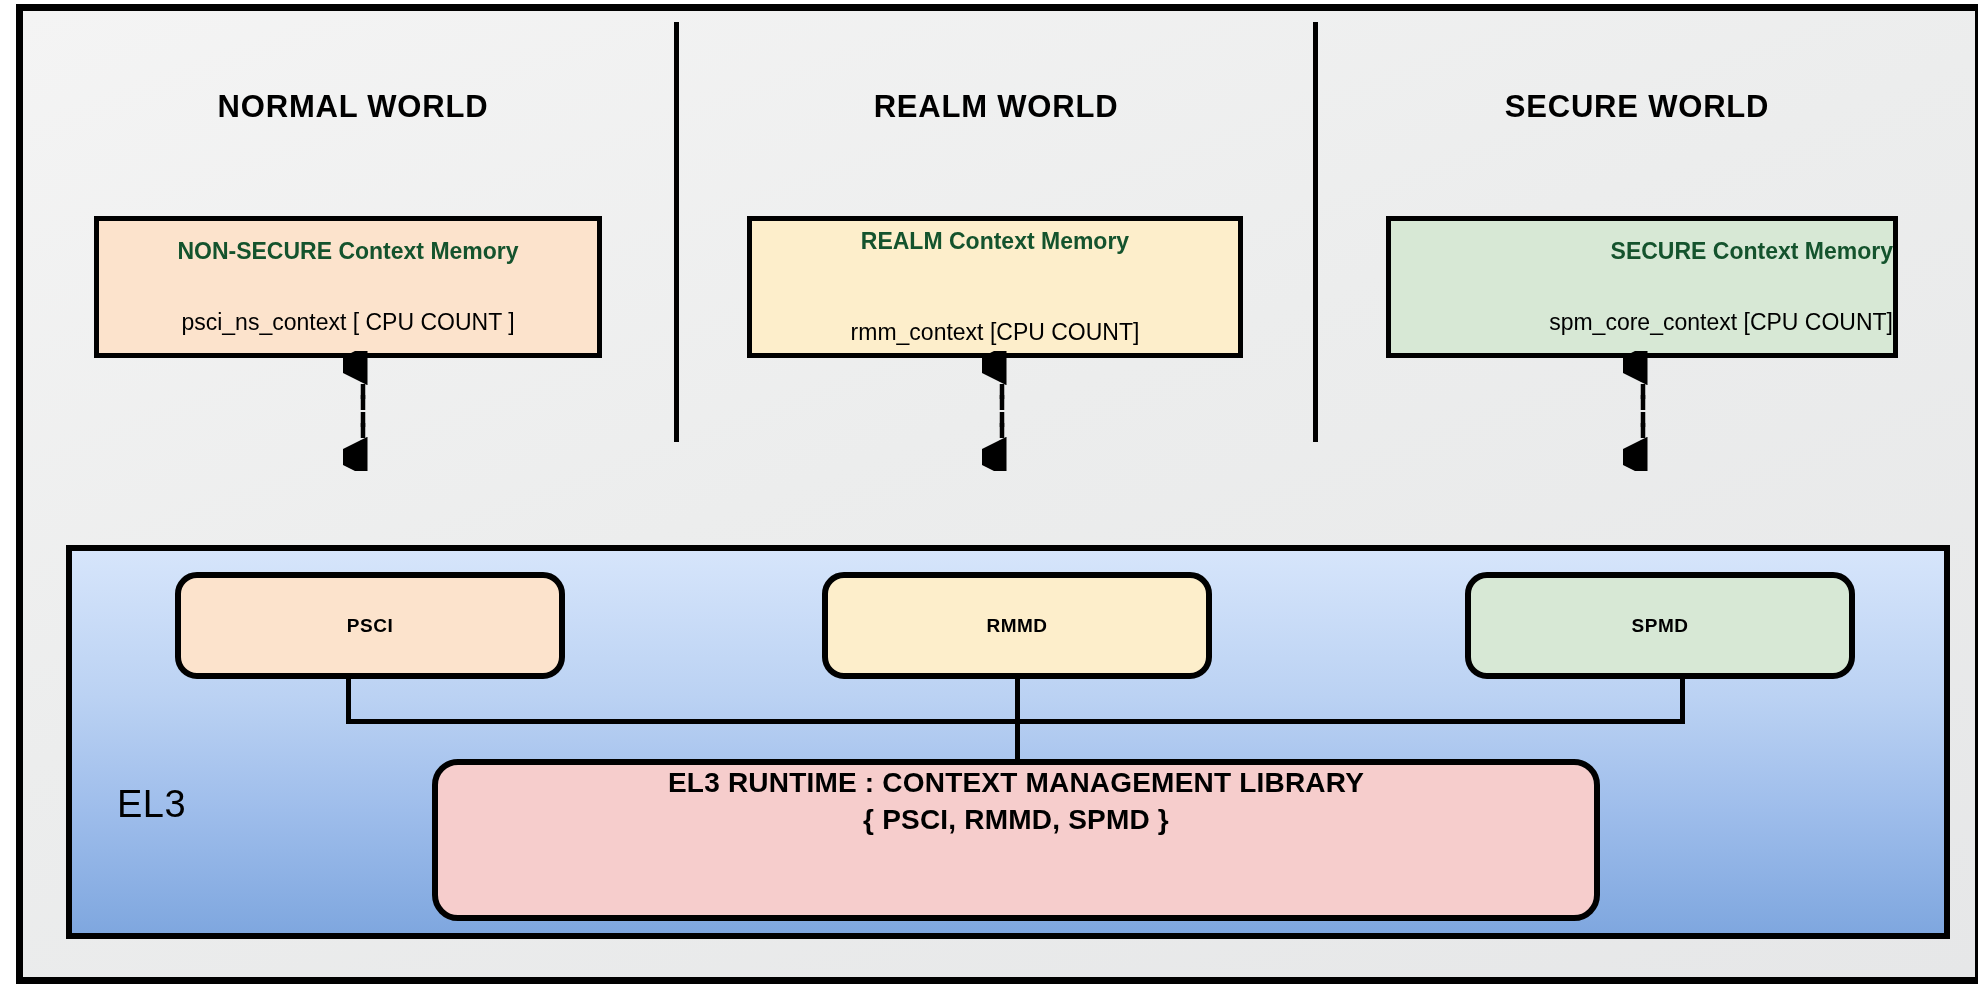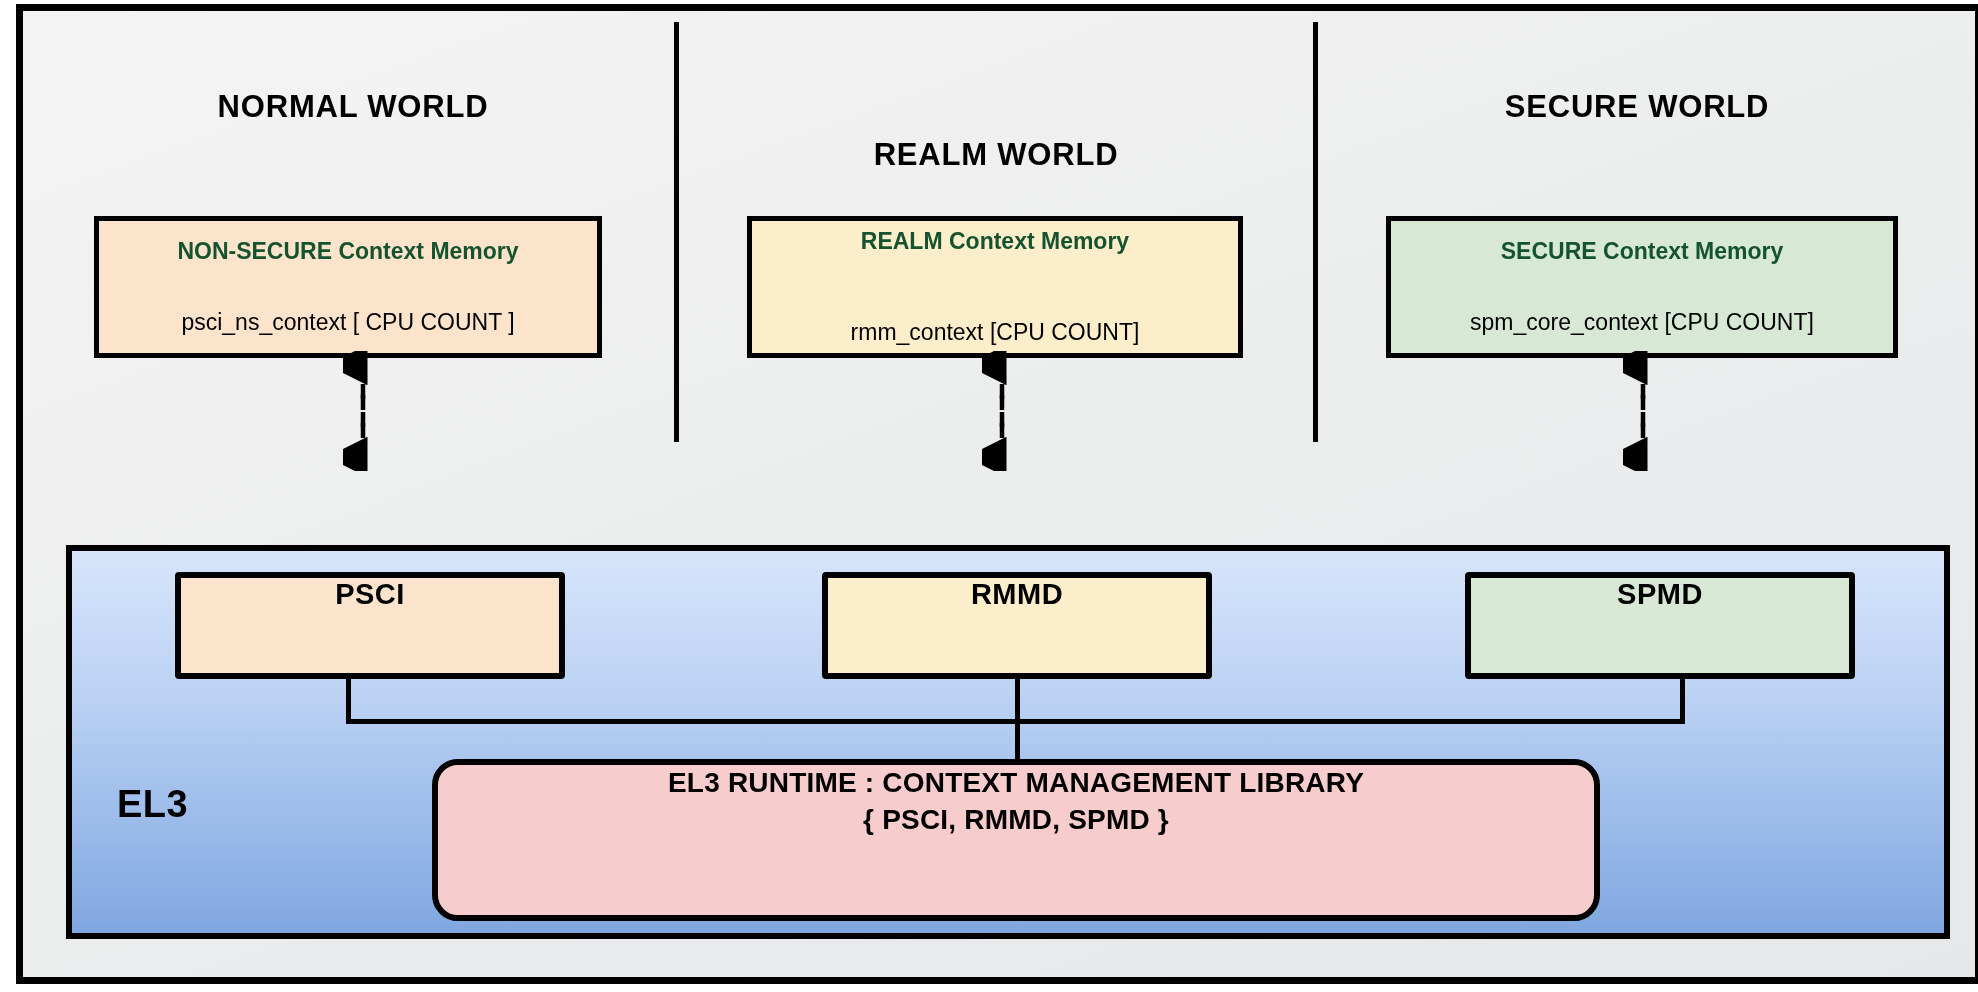--- a/index.html
+++ b/index.html
@@ -49,38 +49,38 @@
     top: 78px;
     width: 640px;
     text-align: center;
     font-size: 31px;
     font-weight: bold;
     letter-spacing: 0.8px;
     color: #000000;
     font-family: "Liberation Sans", sans-serif;
   }
   .world-title.w0 { left: 10px; }
-  .world-title.w1 { left: 653px; margin-top: 48px; }
+  .world-title.w1 { left: 653px; }
   .world-title.w2 { left: 1294px; }
 
   
   .ctx-box {
     position: absolute;
     top: 205px;
     height: 142px;
     border: 5px solid #000000;
     box-sizing: border-box;
     display: flex;
     flex-direction: column;
     align-items: center;
     justify-content: center;
   }
   .ctx-box.b0 { left: 71px;   width: 508px; background: #FCE3CC; }
   .ctx-box.b1 { left: 724px;  width: 496px; background: #FDEECB; gap: 20px; }
-  .ctx-box.b2 { left: 1363px; width: 512px; background: #D7E8D5; }
+  .ctx-box.b2 { left: 1363px; width: 512px; background: #D7E8D5; align-items: flex-end; }
 
   .ctx-title {
     font-size: 23px;
     font-weight: bold;
     color: #14532d;
     text-align: center;
     line-height: 1.1;
     margin-bottom: 22px;
   }
   .ctx-sub {
@@ -113,36 +113,37 @@
     border: 6px solid #000000;
     box-sizing: border-box;
     background: linear-gradient(to bottom, #D6E5FB 0%, #BBD2F3 38%, #9EBDEB 68%, #7FA7DF 100%);
   }
 
   .el3-label {
     position: absolute;
     left: 45px;
     top: 232px;
     font-size: 38px;
-    font-weight: bold;
+    font-weight: normal;
     color: #000000;
     letter-spacing: 0.5px;
   }
 
   
   .disp-box {
     position: absolute;
     top: 21px;
     height: 107px;
     border: 6px solid #000000;
-    border-radius: 4px;
+    border-radius: 22px;
     box-sizing: border-box;
     display: flex;
+    align-items: center;
     justify-content: center;
-    font-size: 29px;
+    font-size: 19px;
     font-weight: bold;
     color: #000000;
     letter-spacing: 0.5px;
   }
   .disp-box.p0 { left: 103px;  width: 390px; background: #FCE3CC; }
   .disp-box.p1 { left: 750px;  width: 390px; background: #FDEECB; }
   .disp-box.p2 { left: 1393px; width: 390px; background: #D7E8D5; }
 
   
   .conn {

